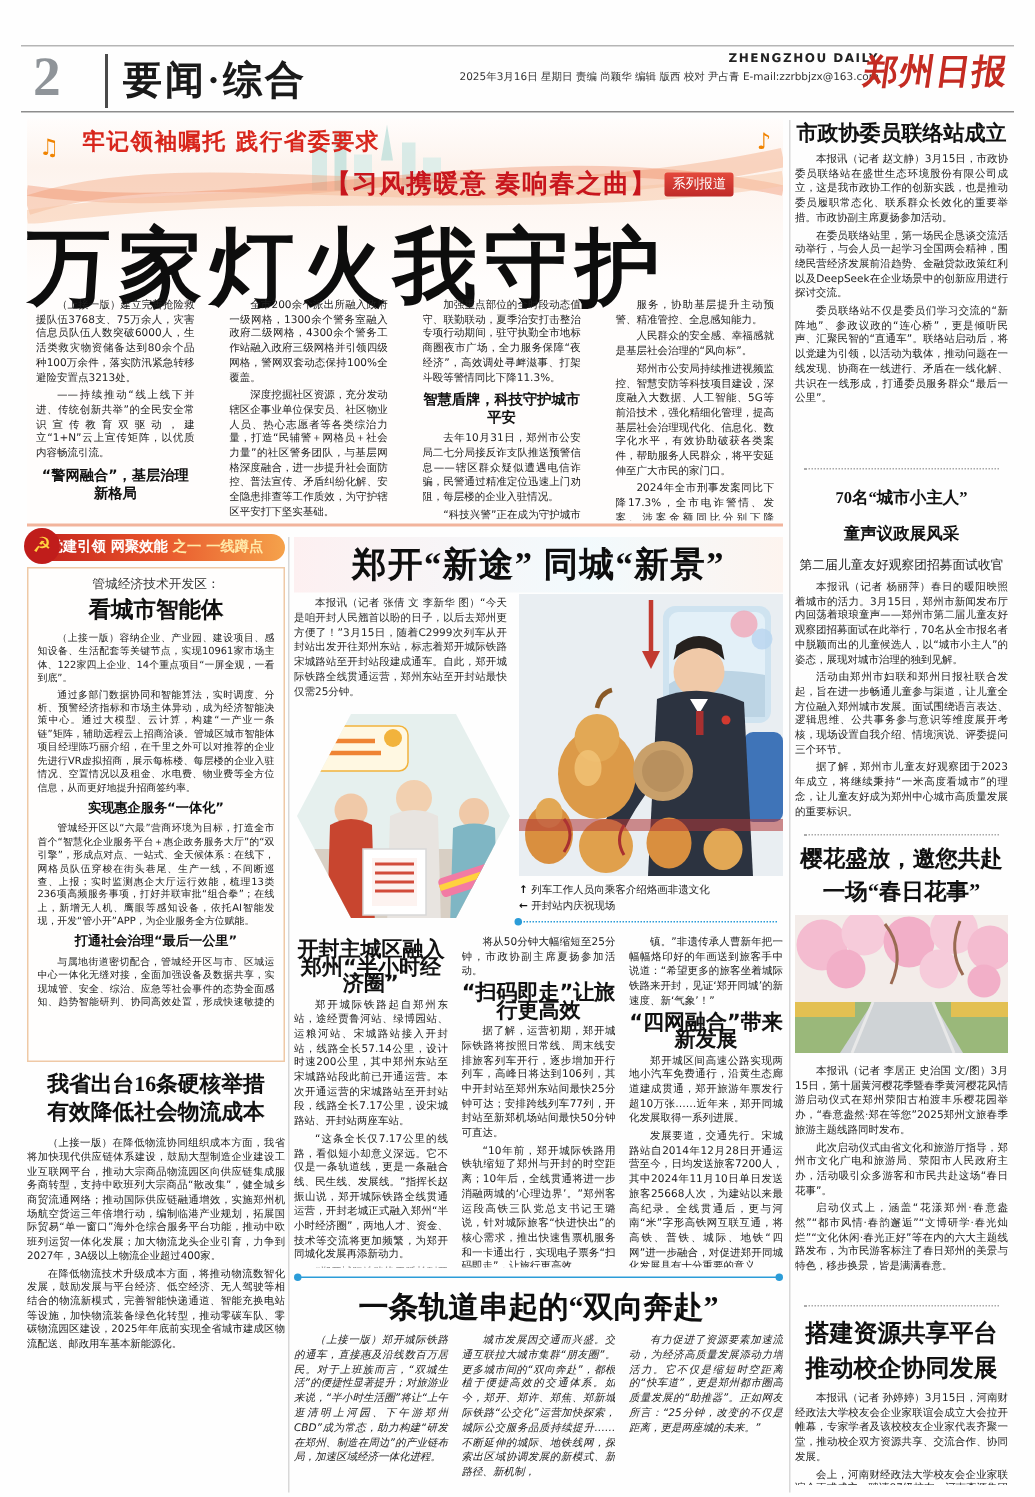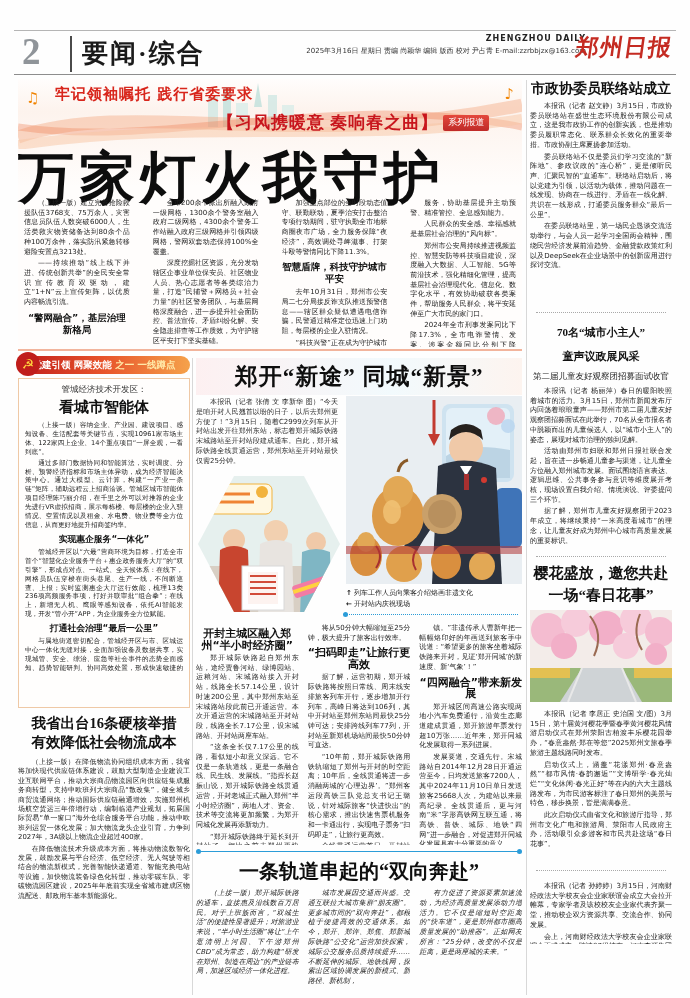--- a/index.html
+++ b/index.html
@@ -76,21 +76,21 @@
   .zk-intro { position:absolute; left:0; top:40px; width:142px; height:70px; font-size:7px; line-height:9.8px;
               overflow:hidden; }
   .zk-hex { position:absolute; left:-2px; top:112px; }
   .zk-photo { position:absolute; left:150px; top:38px; }
   .zk-caps { position:absolute; left:150px; top:230px; width:176px; font-size:7px; line-height:11px; color:#222; }
   .zk-dotrule { position:absolute; left:150px; top:256px; width:172px; border-top:1px dotted #2b9cd8; }
   .zk-dotrule::before { content:""; position:absolute; left:-3px; top:-3px; width:5px; height:5px;
                         background:#2b9cd8; border-radius:50%; }
   .zk-cols { position:absolute; left:0; top:266px; width:326px; height:221px; display:flex; gap:9px; }
   .zkcol { flex:1; overflow:hidden; font-size:7px; line-height:9.7px; color:#222; }
-  .zkcol .sub { font-size:11px; line-height:11.5px; }
+  .zkcol .sub { font-size:14px; line-height:11.5px; }
   
   .blue-div { position:absolute; left:196px; top:849px; width:326px; height:5px; }
   .blue-div .ln { position:absolute; top:2px; left:4px; right:4px; height:1px; background:#2b9cd8; }
   .blue-div .d1,.blue-div .d2 { position:absolute; top:0; width:5px; height:5px; background:#2b9cd8; border-radius:50%; }
   .blue-div .d1 { left:0; } .blue-div .d2 { right:0; }
   .track { position:absolute; left:196px; top:858px; width:326px; height:137px; }
   .tk-title { text-align:center; font-size:20px; font-weight:bold; color:#0e0e0e;
               font-family:"Liberation Serif",serif; }
   .tk-cols { position:absolute; left:0; top:31px; width:326px; height:106px; display:flex; gap:9px; }
   .tkcol { flex:1; overflow:hidden; font-size:7px; line-height:9.8px; color:#222; font-style:italic; }
@@ -273,21 +273,21 @@
     <div class="zk-cols">
       <div class="zkcol">
 
       <div class="sub">开封主城区融入郑州“半小时经济圈”</div>
           <div class="p">郑开城际铁路起自郑州东站，途经贾鲁河站、绿博园站、运粮河站、宋城路站接入开封站，线路全长57.14公里，设计时速200公里，其中郑州东站至宋城路站段此前已开通运营。本次开通运营的宋城路站至开封站段，线路全长7.17公里，设宋城路站、开封站两座车站。</div>
           <div class="p">“这条全长仅7.17公里的线路，看似短小却意义深远。它不仅是一条轨道线，更是一条融合线、民生线、发展线。”指挥长赵振山说，郑开城际铁路全线贯通运营，开封老城正式融入郑州“半小时经济圈”，两地人才、资金、技术等交流将更加频繁，为郑开同城化发展再添新动力。</div>
           <div class="p">“郑开城际铁路终于延长到开封站了，相比之前去郑州更快了。”开封市民王先生说，此次全线开通，打通了直达开封主城区的“最后一公里”，郑开两地通勤时间</div>
         </div>
       <div class="zkcol">
 
-      <div class="p">将从50分钟大幅缩短至25分钟，极大提升了旅客出行效率。</div>
+      <div class="p">将从50分钟大幅缩短至25分钟，市政协副主席夏扬参加活动。</div>
           <div class="sub">“扫码即走”让旅行更高效</div>
           <div class="p">据了解，运营初期，郑开城际铁路将按照日常线、周末线安排旅客列车开行，逐步增加开行列车，高峰日将达到106列，其中开封站至郑州东站间最快25分钟可达；安排跨线列车77列，开封站至新郑机场站间最快50分钟可直达。</div>
           <div class="p">“10年前，郑开城际铁路用铁轨缩短了郑州与开封的时空距离；10年后，全线贯通将进一步消融两城的‘心理边界’。”郑州客运段高铁三队党总支书记王璐说，针对城际旅客“快进快出”的核心需求，推出快速售票机服务和一卡通出行，实现电子票务“扫码即走”，让旅行更高效。</div>
           <div class="p">全线贯通运营首日，开封站内热闹非凡，二七塔、开封铁塔特色剪纸以及朱仙镇木版年画等纷纷亮相，引得旅客驻足围观。</div>
         </div>
       <div class="zkcol">
 
       <div class="p">镇。”非遗传承人曹新年把一幅幅烙印好的年画送到旅客手中说道：“希望更多的旅客坐着城际铁路来开封，见证‘郑开同城’的新速度、新‘气象’！”</div>
           <div class="sub">“四网融合”带来新发展</div>
           <div class="p">郑开城区间高速公路实现两地小汽车免费通行，沿黄生态廊道建成贯通，郑开旅游年票发行超10万张……近年来，郑开同城化发展取得一系列进展。</div>
@@ -320,22 +320,22 @@
     </div>
   </div>
 
   <div class="sidebar">
 
     <div class="sb-art" style="top:0; height:228px;">
       <div class="sb-title" style="font-size:14px;">市政协委员联络站成立</div>
       <div class="sb-body" style="height:198px;">
 
       <p class="p">本报讯（记者 赵文静）3月15日，市政协委员联络站在盛世生态环境股份有限公司成立，这是我市政协工作的创新实践，也是推动委员履职常态化、联系群众长效化的重要举措。市政协副主席夏扬参加活动。</p>
+          <p class="p">在委员联络站里，第一场民企恳谈交流活动举行，与会人员一起学习全国两会精神，围绕民营经济发展前沿趋势、金融贷款政策红利以及DeepSeek在企业场景中的创新应用进行探讨交流。</p>
           <p class="p">委员联络站不仅是委员们学习交流的“新阵地”、参政议政的“连心桥”，更是倾听民声、汇聚民智的“直通车”。联络站启动后，将以党建为引领，以活动为载体，推动问题在一线发现、协商在一线进行、矛盾在一线化解、共识在一线形成，打通委员服务群众“最后一公里”。</p>
-          <p class="p">在委员联络站里，第一场民企恳谈交流活动举行，与会人员一起学习全国两会精神，围绕民营经济发展前沿趋势、金融贷款政策红利以及DeepSeek在企业场景中的创新应用进行探讨交流。</p>
         </div>
     </div>
     <div class="sb-sep" style="top:232px;"></div>
 
     <div class="sb-art" style="top:240px; height:234px;">
       <div class="sb-title" style="font-size:11px; line-height:24px;">
         <div>70名“城市小主人”</div>
         <div>童声议政展风采</div>
       </div>
       <div class="deck">第二届儿童友好观察团招募面试收官</div>
@@ -366,27 +366,31 @@
         <circle cx="106" cy="10" r="16" fill="#f6cbda"></circle>
         <circle cx="130" cy="22" r="15" fill="#f4bcd0"></circle>
         <circle cx="34" cy="36" r="13" fill="#f2afc8"></circle>
         <circle cx="96" cy="36" r="13" fill="#f6cbda"></circle>
         <circle cx="126" cy="44" r="11" fill="#f2afc8"></circle>
         <path d="M60,6 q14,18 4,40 M110,4 q-8,20 2,36" stroke="#9a6a52" stroke-width="2" fill="none"></path>
       </svg>
       <div class="sb-body" style="height:146px;">
 
       <p class="p">本报讯（记者 李居正 史治国 文/图）3月15日，第十届黄河樱花季暨春季黄河樱花风情游启动仪式在郑州荥阳古柏渡丰乐樱花园举办，“春意盎然·郑在等您”2025郑州文旅春季旅游主题线路同时发布。</p>
+          <p class="p">此次启动仪式由省文化和旅游厅指导，郑州市文化广电和旅游局、荥阳市人民政府主办，活动吸引众多游客和市民共赴这场“春日花事”。</p>
           <p class="p">启动仪式上，涵盖“花漾郑州·春意盎然”“都市风情·春韵邂逅”“文博研学·春光灿烂”“文化休闲·春光正好”等在内的六大主题线路发布，为市民游客标注了春日郑州的美景与特色，移步换景，皆是满满春意。</p>
-          <p class="p">此次启动仪式由省文化和旅游厅指导，郑州市文化广电和旅游局、荥阳市人民政府主办，活动吸引众多游客和市民共赴这场“春日花事”。</p>
         </div>
     </div>
     <div class="sb-sep" style="top:790px;"></div>
 
     <div class="sb-art" style="top:798px; height:117px;">
+      <div class="sb-title" style="font-size:16px; line-height:23px;">
+        <div>搭建资源共享平台</div>
+        <div>推动校企协同发展</div>
+      </div>
       <div class="sb-body" style="height:62px;">
 
       <p class="p">本报讯（记者 孙婷婷）3月15日，河南财经政法大学校友会企业家联谊会成立大会拉开帷幕，专家学者及该校校友企业家代表齐聚一堂，推动校企双方资源共享、交流合作、协同发展。</p>
           <p class="p">会上，河南财经政法大学校友会企业家联谊会正式成立，聘请87级校友、河南森源集团有限公司党委书记曹金商为名誉会长，89级校友、河南豫发集团有限公司董事长王建利为会长。</p>
         </div>
     </div>
   </div>
 
 </div>
 

